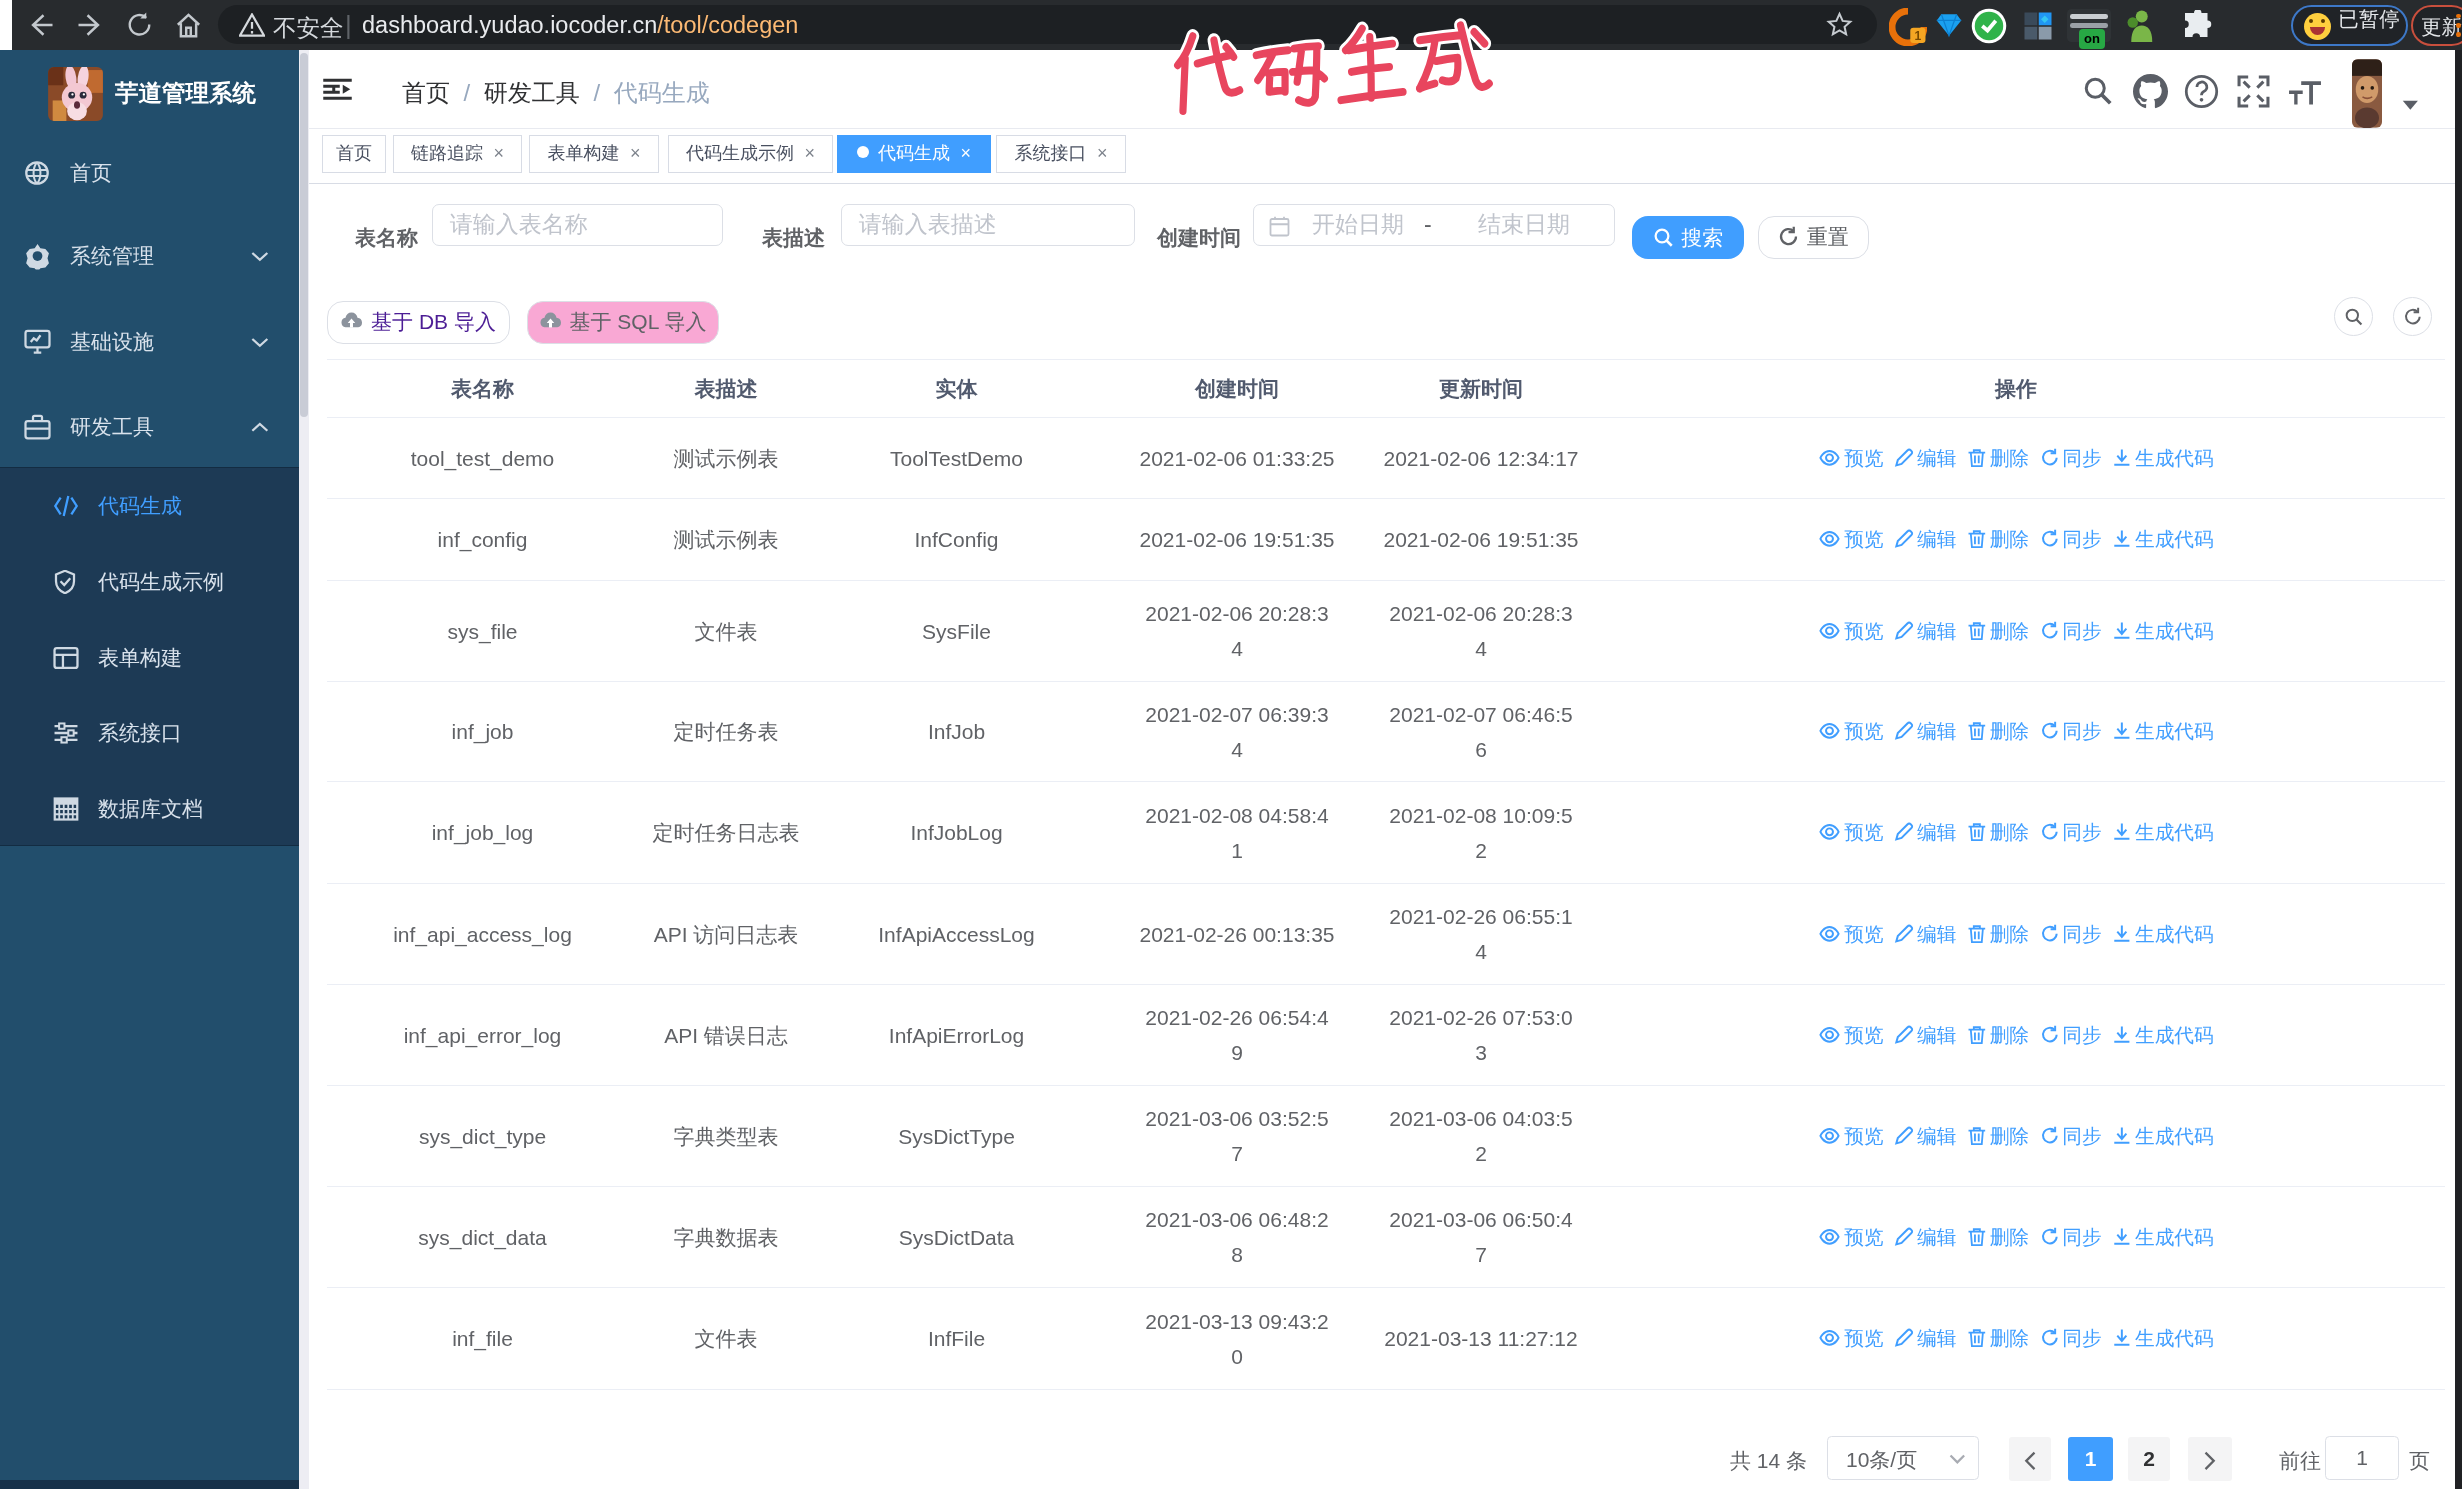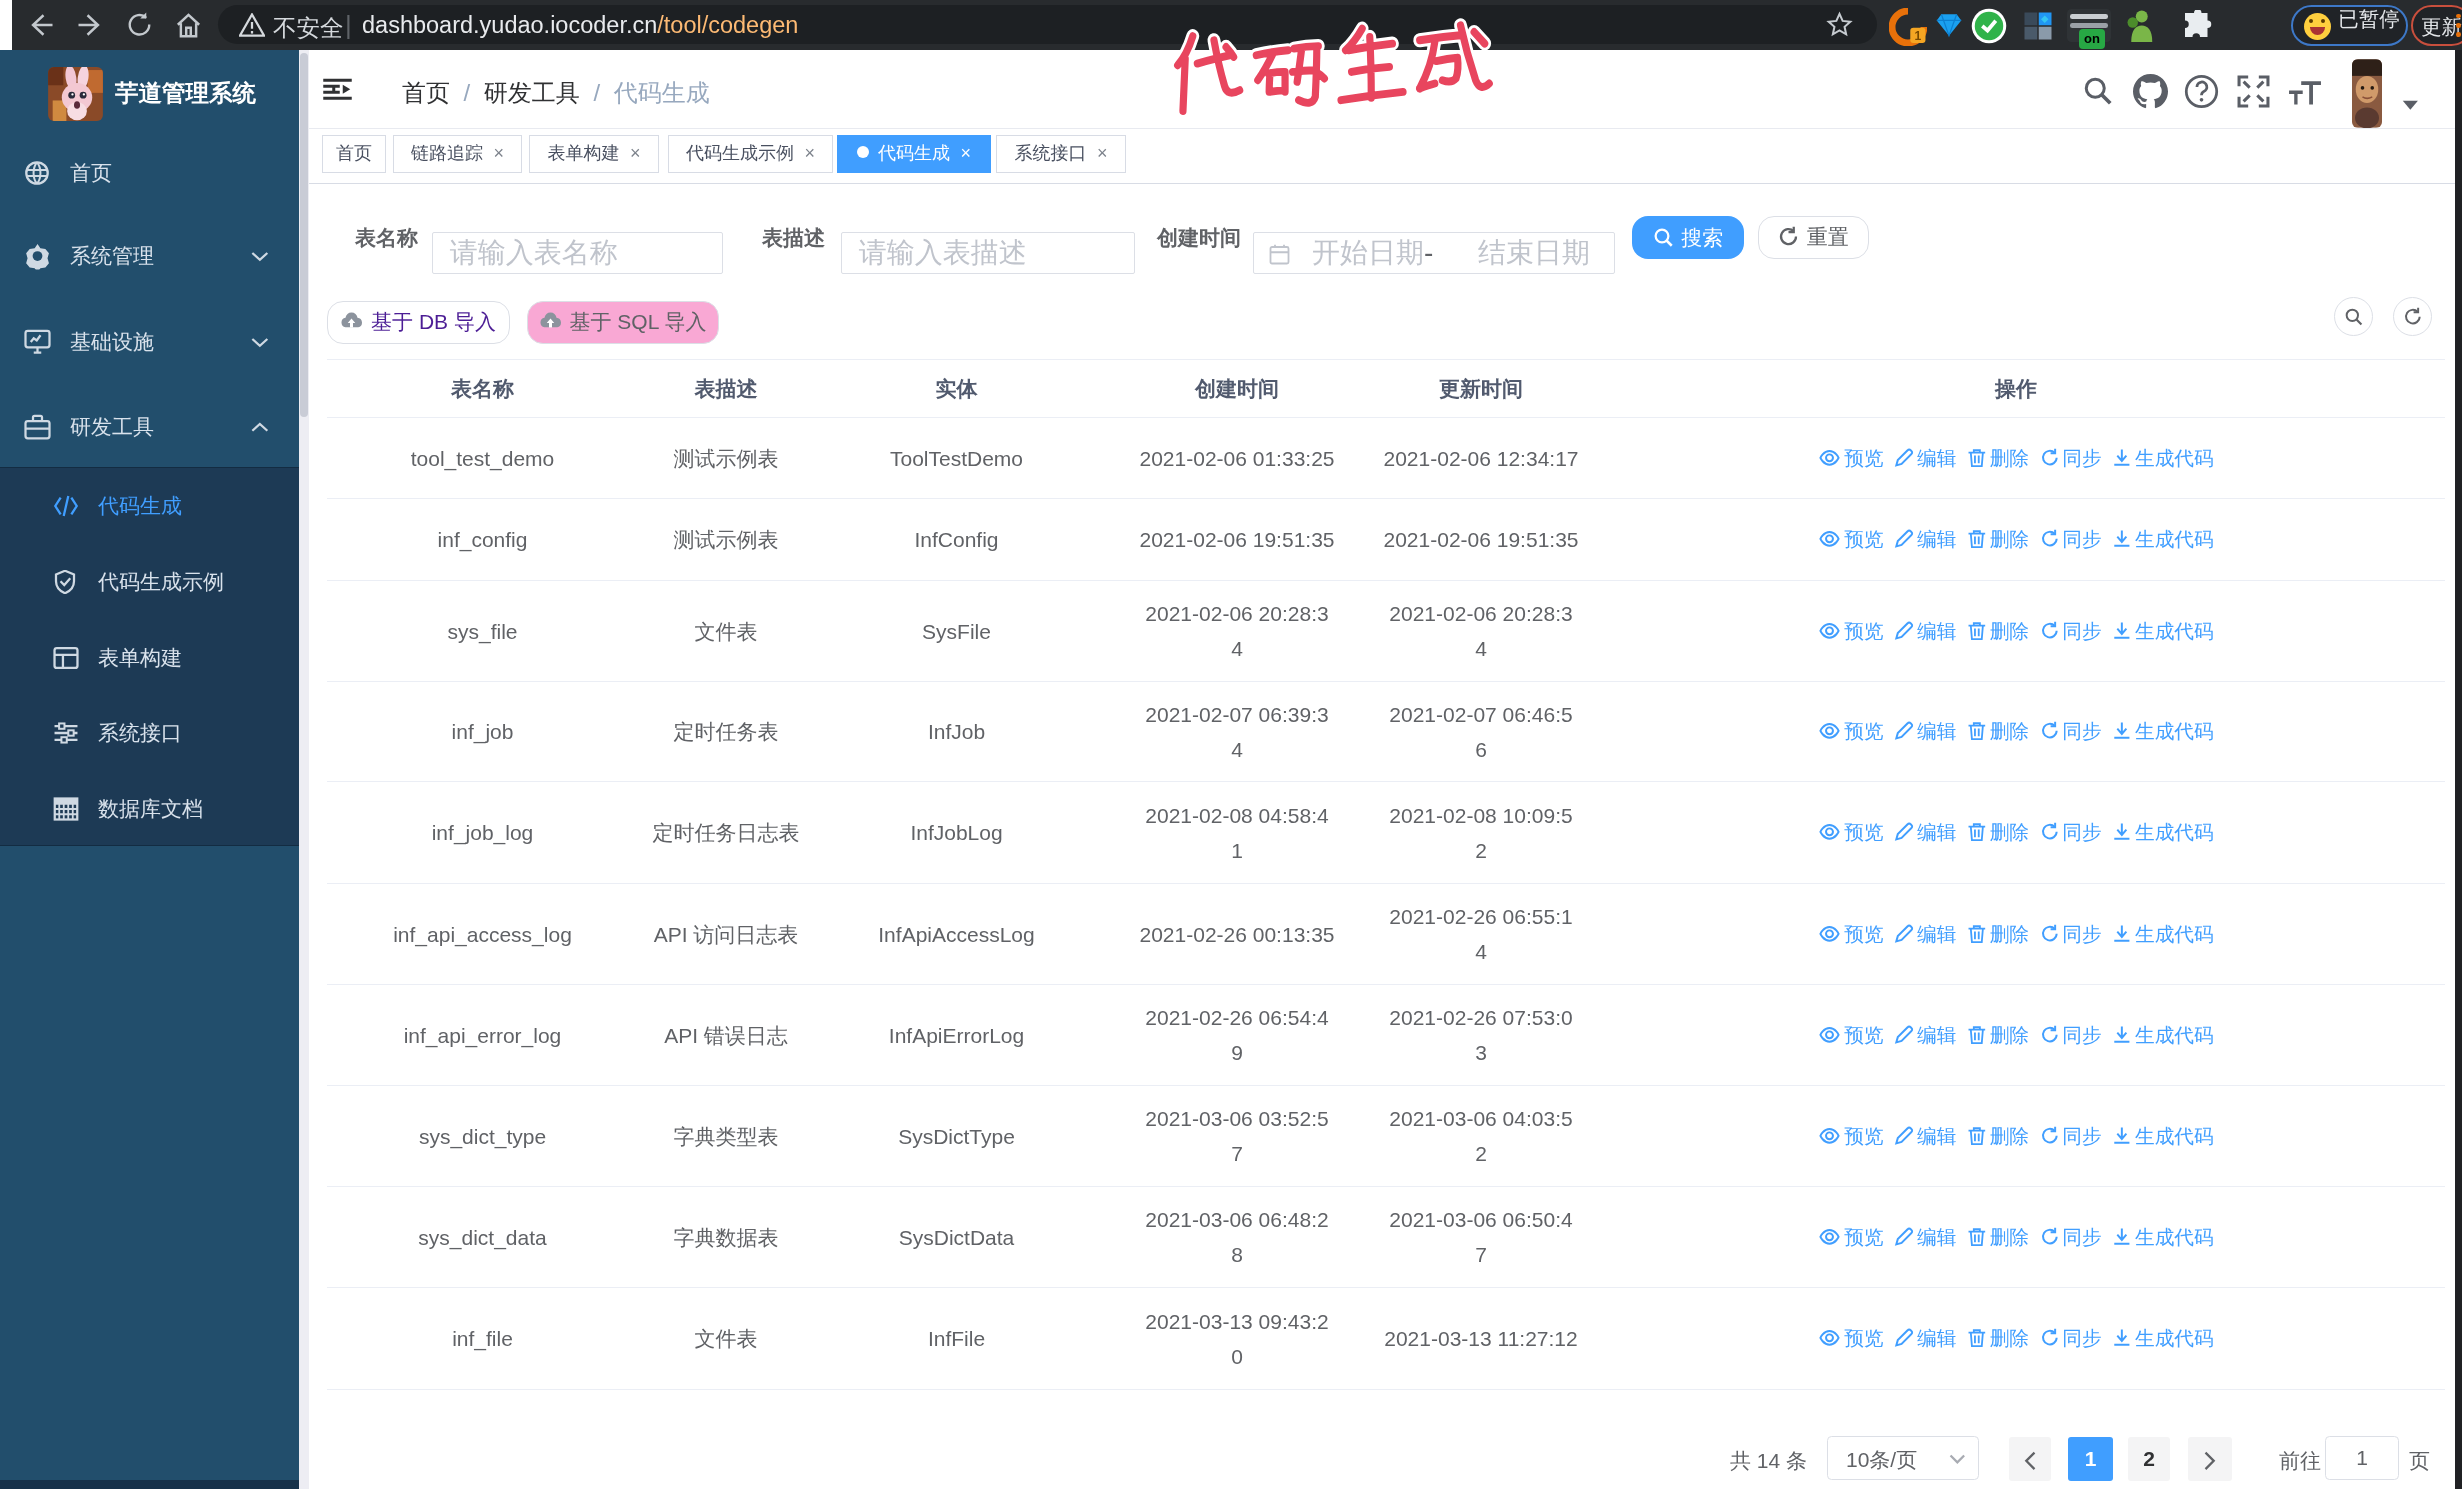--- a/index.html
+++ b/index.html
@@ -40,21 +40,21 @@
 #avatar{position:absolute;left:2043px;top:9px;width:30px;height:69px;border-radius:6px;overflow:hidden}
 
 #tagsbar{position:absolute;left:309px;top:128px;width:2146px;height:56px;background:#fff;border-top:1.5px solid #e8eaf0;border-bottom:1.5px solid #d8dce5}
 .tag{position:absolute;top:6px;height:38px;border:1.5px solid #d8dce5;background:#fff;color:#495060;font-size:18px;line-height:35px;white-space:nowrap}
 .tag .x{color:#7d838c;font-size:18px;margin-left:10.6px}
 .tag.act{background:#409eff;border-color:#409eff;color:#fff}
 .tag.act .x{color:#fff}
 .tag .dot{display:inline-block;width:12px;height:12px;border-radius:50%;background:#fff;margin-right:9px;position:relative;top:-1.5px}
 
 .flabel{position:absolute;top:217px;height:42px;line-height:42px;font-size:21px;color:#606266;font-weight:bold;text-align:right}
-.finput{position:absolute;top:232px;height:42px;border:1.5px solid #dcdfe6;border-radius:2px;background:#fff;font-size:28px;color:#c0c4cc;line-height:39px}
+.finput{position:absolute;top:204px;height:42px;border:1.5px solid #dcdfe6;border-radius:7px;background:#fff;font-size:23px;color:#c0c4cc;line-height:39px}
 .btn{position:absolute;height:43px;border-radius:16px;font-size:21px;text-align:center;white-space:nowrap}
 
 #tbl{position:absolute;left:327px;top:359px;width:2117px}
 #tbl table{border-collapse:collapse;table-layout:fixed;width:2117px;font-size:21px;color:#606266;border-top:1.5px solid #ebeef5}
 #tbl th{font-weight:bold;color:#515a6e;border-bottom:1.5px solid #ebeef5;padding:0}
 #tbl td{border-bottom:1.5px solid #ebeef5;text-align:center;padding:0;line-height:35px}
 #tbl .ops{white-space:nowrap;font-size:19.7px}
 #tbl a{color:#409eff;text-decoration:none;white-space:nowrap;margin:0 5.3px}
 #tbl a svg{vertical-align:-3px;margin-right:3px}
 

